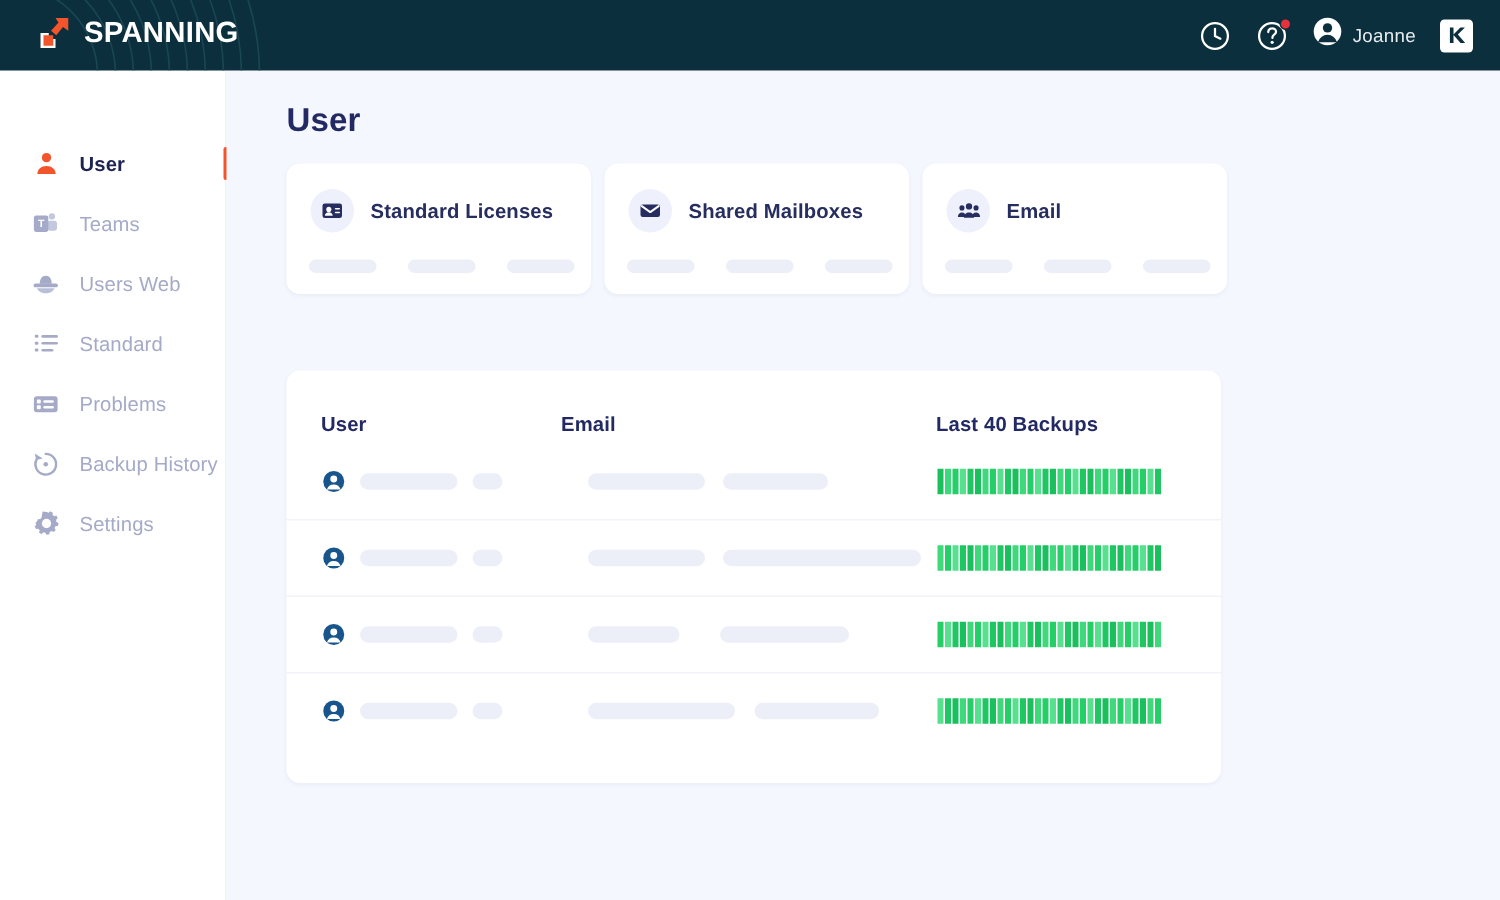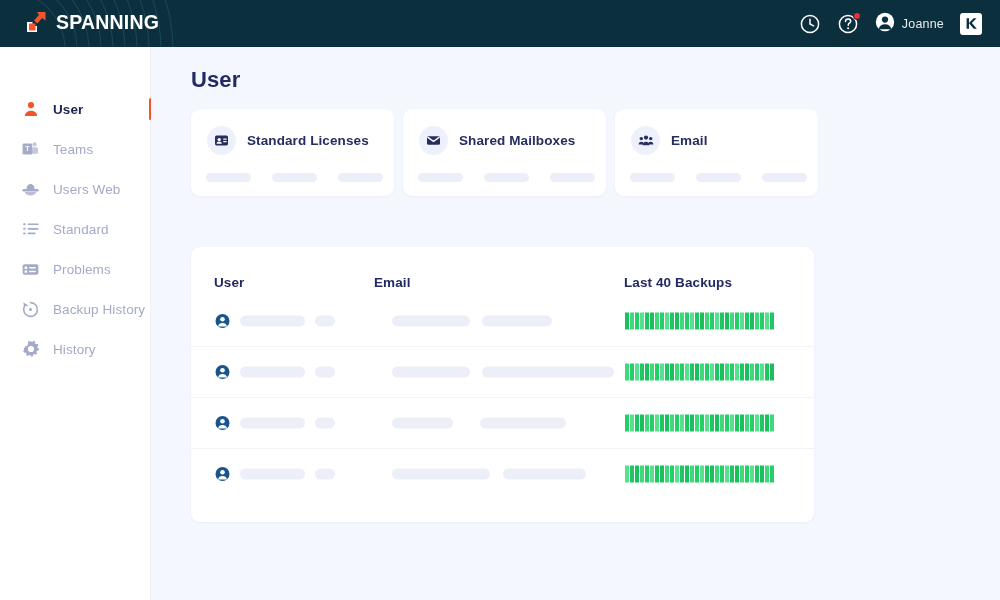--- a/index.html
+++ b/index.html
@@ -283,21 +283,21 @@
         <span class="nav-label">Backup History</span>
       </div>
 
       <div class="nav-item">
         <span class="nav-icon">
           <svg width="18" height="18" viewBox="0 0 18 18">
             <path d="M9 1.4l1.5.5.9-1.1 1.8 1-.2 1.5 1.2.9 1.4-.5.9 1.8-1.1 1 .2 1.5 1.4.6-.4 2-1.5.1-.7 1.3.7 1.3-1.4 1.4-1.3-.7-1.3.7-.2 1.5-2 .3-.6-1.4-1.5-.2-1 1.1-1.8-.9.5-1.4-.9-1.2-1.5.2-1-1.8 1.1-.9-.5-1.5 1.1-1 .5-1.5 1.5.2.9-1.2L6.4 1z" fill="#a4aac7"></path>
             <circle cx="9" cy="9" r="3.1" fill="#ffffff"></circle>
           </svg>
         </span>
-        <span class="nav-label">History</span>
+        <span class="nav-label">Settings</span>
       </div>
 
     </div>
   </div>
 
   <div class="main">
 
     <div class="page-title">User</div>
 
     <div class="cards">

